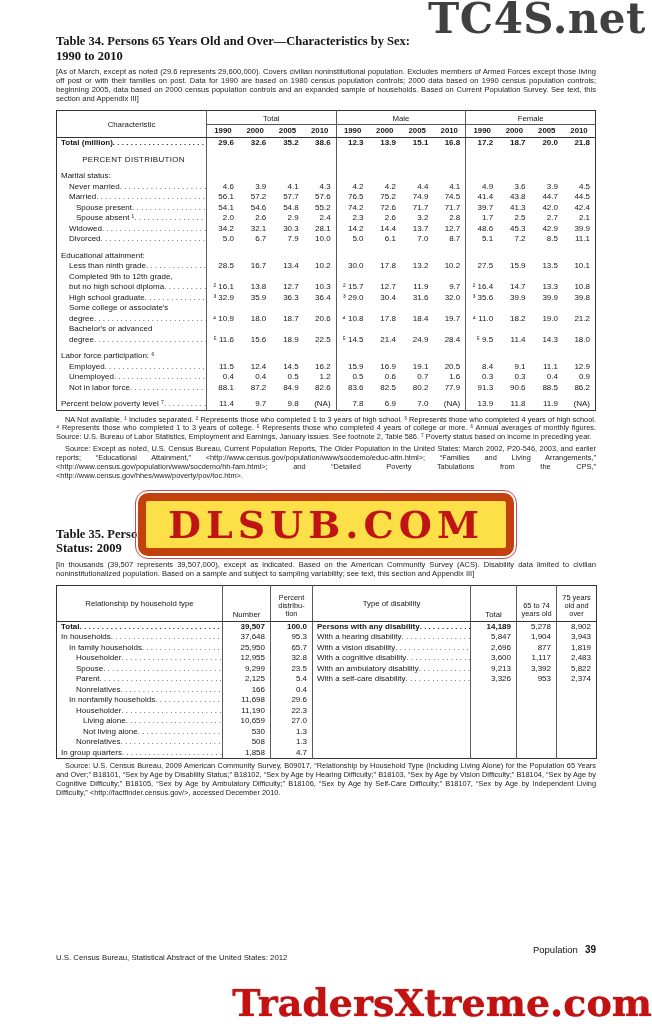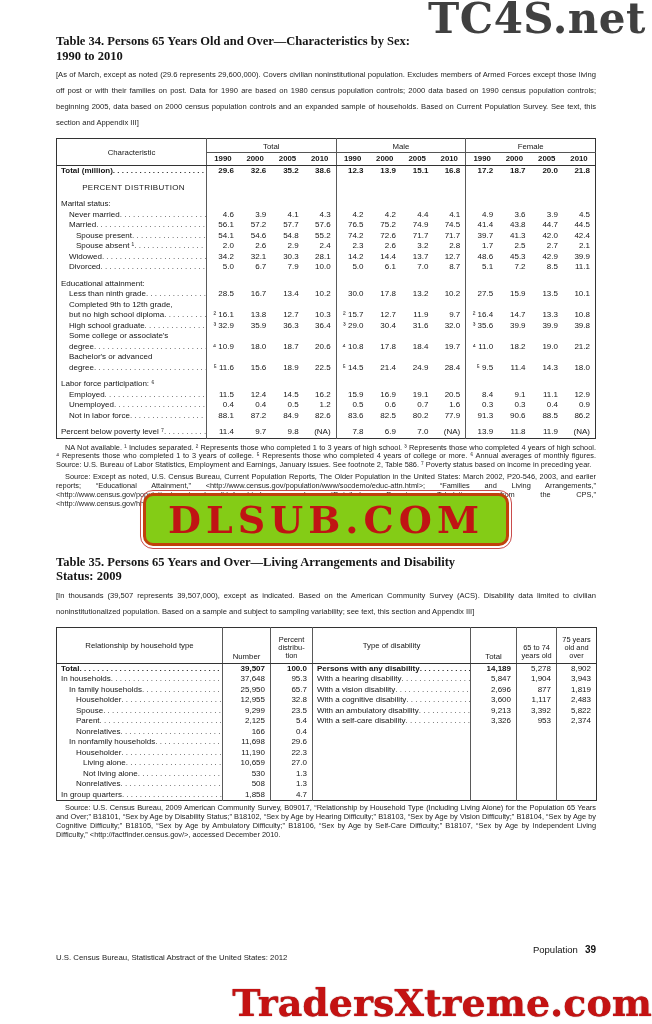--- a/index.html
+++ b/index.html
@@ -7,21 +7,21 @@
   body {
     width: 652px; height: 1024px; position: relative; overflow: hidden;
     font-family: "Liberation Sans", sans-serif; color: #161616;
   }
   .content { position: absolute; left: 56px; top: 34px; width: 540px; }
 
   .hd {
     font-family: "Liberation Serif", serif; font-weight: bold;
     font-size: 12.5px; line-height: 14.5px; white-space: pre-line;
   }
-  .note { font-size: 7.6px; line-height: 16px; text-align: justify; margin-top: 4px; color: #1c1c1c; }
+  .note { font-size: 7.6px; line-height: 9px; text-align: justify; margin-top: 4px; color: #1c1c1c; }
 
   table.tbl {
     border-collapse: collapse; width: 100%; table-layout: fixed;
     border: 1px solid #333; margin-top: 7px;
   }
   .tbl th { font-weight: normal; font-size: 7.8px; line-height: 9px; text-align: center; vertical-align: middle; padding: 1px 2px; }
   .tbl td { font-size: 8px; line-height: 10.5px; vertical-align: bottom; padding: 0; }
   .vline { border-left: 1px solid #5a5a5a; }
 
   #t34 th.char { border-bottom: 1px solid #333; }
@@ -58,21 +58,21 @@
   .pop .num { font-weight: bold; font-size: 10px; margin-left: 7px; }
   .credit { position: absolute; left: 56px; top: 953px; font-size: 7.8px; color: #1c1c1c; }
 
   .wm-top {
     position: absolute; top: -6px; right: 6px;
     font-family: "DejaVu Serif", serif; font-weight: bold;
     font-size: 42px; color: rgba(48,48,48,0.92); letter-spacing: 0.5px;
   }
   .wm-mid {
     position: absolute; top: 493px; left: 50%; transform: translateX(-50%);
-    background: #84cc16; border: 3px solid #c2410c; border-radius: 10px;
+    background: #fde047; border: 8px solid #c2410c; border-radius: 10px;
     outline: 1px solid #c94a4a; outline-offset: 2px;
     padding: 1px 22px; white-space: nowrap;
   }
   .wm-mid .txt {
     font-family: "DejaVu Serif", serif; font-weight: bold;
     font-size: 38px; letter-spacing: 5px; color: #c01414;
   }
   .wm-bot {
     position: absolute; top: 980px; left: 0; width: 100%; text-align: right;
     font-family: "DejaVu Serif", serif; font-weight: bold;

